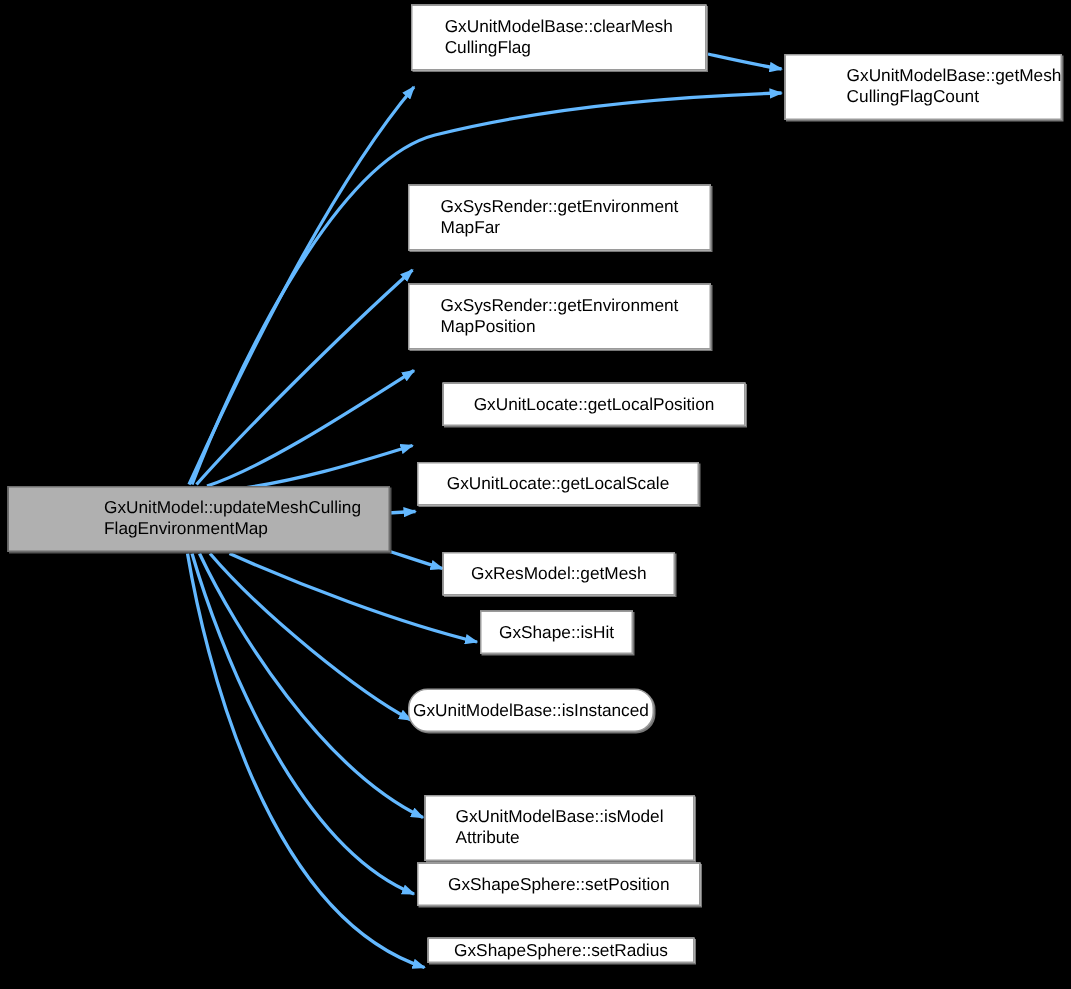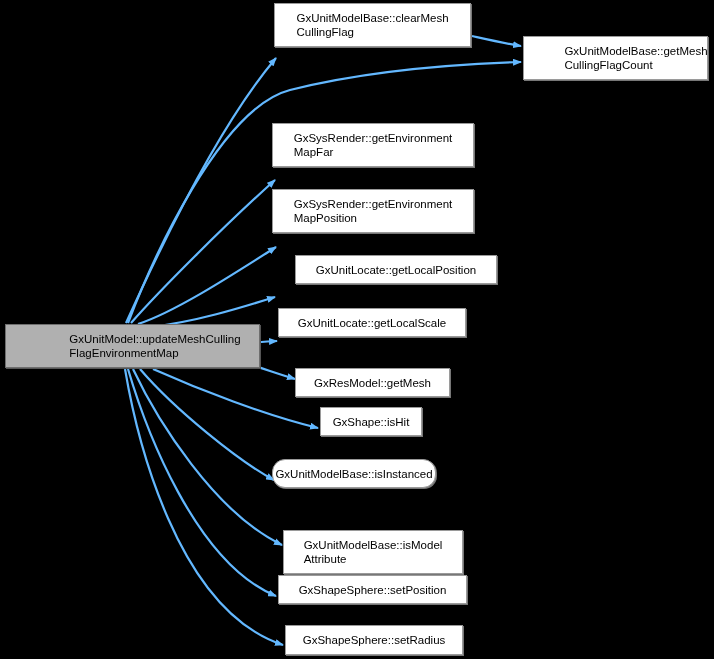--- a/index.html
+++ b/index.html
@@ -91,16 +91,16 @@
       <div class="node" style="left: 272px; top: 189px; width: 202px; height: 44px;"><span class="node-label">GxSysRender::getEnvironment
 MapPosition</span></div>
       <div class="node" style="left: 272px; top: 255px; width: 202px; height: 29px; margin-left: 23px;"><span class="node-label">GxUnitLocate::getLocalPosition</span></div>
       <div class="node" style="left: 278px; top: 308px; width: 188px; height: 29px;"><span class="node-label">GxUnitLocate::getLocalScale</span></div>
       <div class="node" style="left: 295px; top: 368px; width: 155px; height: 29px;"><span class="node-label">GxResModel::getMesh</span></div>
       <div class="node" style="left: 320px; top: 407px; width: 102px; height: 29px;"><span class="node-label">GxShape::isHit</span></div>
       <div class="node" style="left: 272px; top: 459px; width: 164px; height: 29px; border-radius: 13px;"><span class="node-label">GxUnitModelBase::isInstanced</span></div>
       <div class="node" style="left: 283px; top: 509px; width: 180px; height: 44px; margin-top: 21px;"><span class="node-label">GxUnitModelBase::isModel
 Attribute</span></div>
       <div class="node" style="left: 278px; top: 575px; width: 189px; height: 29px;"><span class="node-label">GxShapeSphere::setPosition</span></div>
-      <div class="node" style="left: 285px; top: 625px; width: 178px; height: 30px;"><span class="node-label">GxShapeSphere::setRadius</span></div>
+      <div class="node" style="left: 285px; top: 625px; width: 178px; height: 17px;"><span class="node-label">GxShapeSphere::setRadius</span></div>
     </div>
 
 </div>
 
 </body></html>

